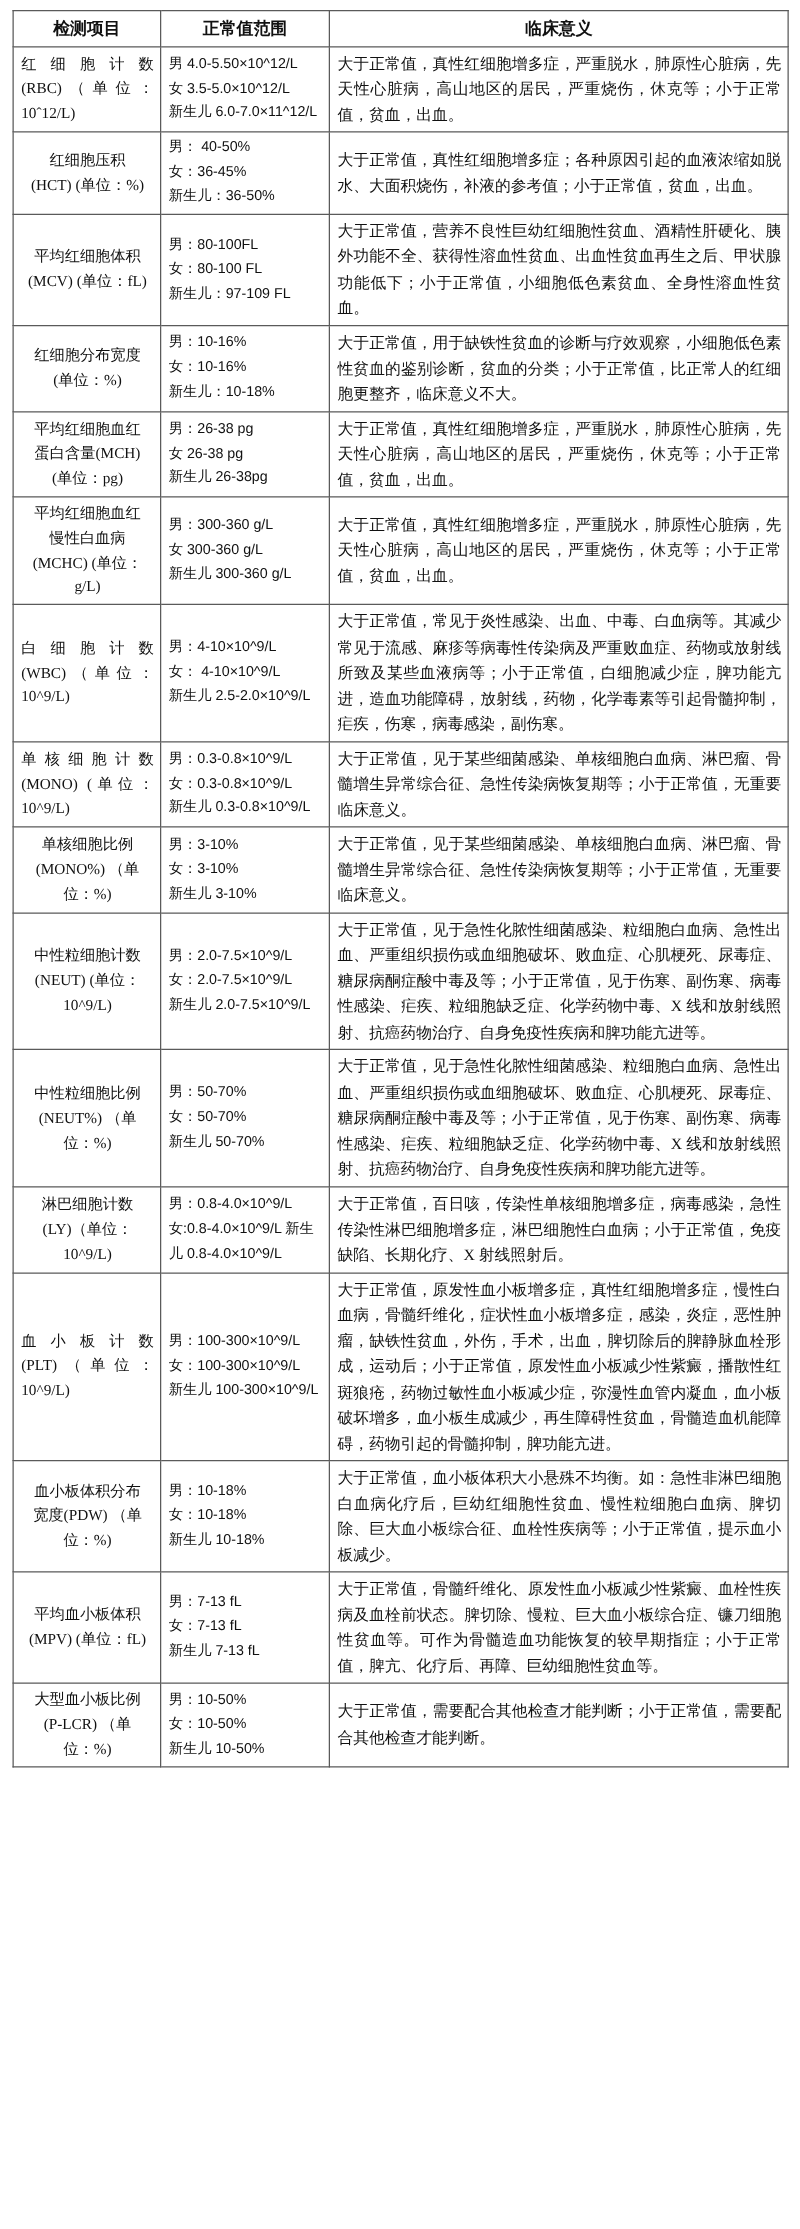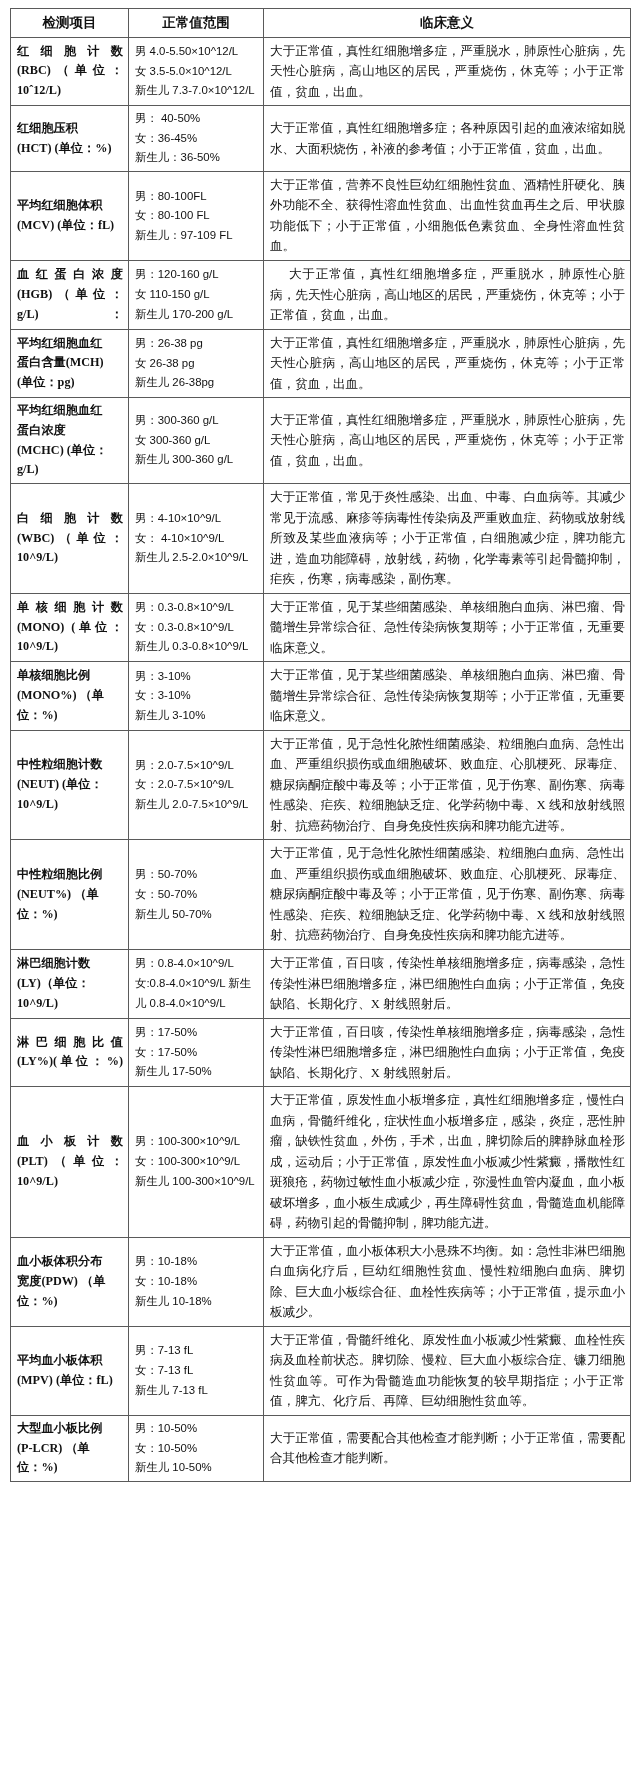--- a/index.html
+++ b/index.html
@@ -48,24 +48,24 @@
     font-family: "Liberation Serif", "DejaVu Serif", serif;
   }
 
   
   td.item {
     font-size: 12.2px;
     line-height: 1.62;
     text-align: left;
     word-break: break-all;
     font-family: "Liberation Serif", "DejaVu Serif", serif;
-    font-weight: bold;
   }
   td.item .nm {
     display: block;
+    text-align: center;
   }
   td.item.spread .nm {
     text-align: justify;
     text-align-last: justify;
   }
 
   
   td.range {
     font-size: 11.4px;
     line-height: 1.72;
@@ -114,21 +114,21 @@
     <tbody id="tbody">
         <tr>
           <td class="item spread">
             <span class="nm">红细胞计数</span>
             <span class="nm">(RBC)（单位：</span>
             <span class="nm">10ˆ12/L)</span>
           </td>
           <td class="range">
             <span class="ln">男 4.0-5.50×10^12/L</span>
             <span class="ln">女 3.5-5.0×10^12/L</span>
-            <span class="ln">新生儿 7.3-7.0×10^12/L</span>
+            <span class="ln">新生儿 6.0-7.0×11^12/L</span>
           </td>
           <td class="meaning">
             <p>大于正常值，真性红细胞增多症，严重脱水，肺原性心脏病，先天性心脏病，高山地区的居民，严重烧伤，休克等；小于正常值，贫血，出血。</p>
           </td>
         </tr>
         <tr>
           <td class="item">
             <span class="nm">红细胞压积</span>
             <span class="nm">(HCT) (单位：%)</span>
           </td>
@@ -149,53 +149,52 @@
           <td class="range">
             <span class="ln">男：80-100FL</span>
             <span class="ln">女：80-100 FL</span>
             <span class="ln">新生儿：97-109 FL</span>
           </td>
           <td class="meaning">
             <p>大于正常值，营养不良性巨幼红细胞性贫血、酒精性肝硬化、胰外功能不全、获得性溶血性贫血、出血性贫血再生之后、甲状腺功能低下；小于正常值，小细胞低色素贫血、全身性溶血性贫血。</p>
           </td>
         </tr>
         <tr>
-          <td class="item spread">
-            <span class="nm">血红蛋白浓度</span>
-            <span class="nm">(HGB)（单位：</span>
-            <span class="nm">g/L)：</span>
-          </td>
-          <td class="range">
-            <span class="ln">男：120-160 g/L</span>
-            <span class="ln">女 110-150 g/L</span>
-            <span class="ln">新生儿 170-200 g/L</span>
-          </td>
-          <td class="meaning indent">
-            <p>大于正常值，真性红细胞增多症，严重脱水，肺原性心脏病，先天性心脏病，高山地区的居民，严重烧伤，休克等；小于正常值，贫血，出血。</p>
+          <td class="item">
+            <span class="nm">红细胞分布宽度</span>
+            <span class="nm">(单位：%)</span>
+          </td>
+          <td class="range">
+            <span class="ln">男：10-16%</span>
+            <span class="ln">女：10-16%</span>
+            <span class="ln">新生儿：10-18%</span>
+          </td>
+          <td class="meaning">
+            <p>大于正常值，用于缺铁性贫血的诊断与疗效观察，小细胞低色素性贫血的鉴别诊断，贫血的分类；小于正常值，比正常人的红细胞更整齐，临床意义不大。</p>
           </td>
         </tr>
         <tr>
           <td class="item">
             <span class="nm">平均红细胞血红</span>
             <span class="nm">蛋白含量(MCH)</span>
             <span class="nm">(单位：pg)</span>
           </td>
           <td class="range">
             <span class="ln">男：26-38 pg</span>
             <span class="ln">女 26-38 pg</span>
             <span class="ln">新生儿 26-38pg</span>
           </td>
           <td class="meaning">
             <p>大于正常值，真性红细胞增多症，严重脱水，肺原性心脏病，先天性心脏病，高山地区的居民，严重烧伤，休克等；小于正常值，贫血，出血。</p>
           </td>
         </tr>
         <tr>
           <td class="item">
             <span class="nm">平均红细胞血红</span>
-            <span class="nm">蛋白浓度</span>
+            <span class="nm">慢性白血病</span>
             <span class="nm">(MCHC) (单位：</span>
             <span class="nm">g/L)</span>
           </td>
           <td class="range">
             <span class="ln">男：300-360 g/L</span>
             <span class="ln">女 300-360 g/L</span>
             <span class="ln">新生儿 300-360 g/L</span>
           </td>
           <td class="meaning">
             <p>大于正常值，真性红细胞增多症，严重脱水，肺原性心脏病，先天性心脏病，高山地区的居民，严重烧伤，休克等；小于正常值，贫血，出血。</p>
@@ -285,34 +284,20 @@
           <td class="range">
             <span class="ln">男：0.8-4.0×10^9/L</span>
             <span class="ln wrap">女:0.8-4.0×10^9/L 新生儿 0.8-4.0×10^9/L</span>
           </td>
           <td class="meaning">
             <p>大于正常值，百日咳，传染性单核细胞增多症，病毒感染，急性传染性淋巴细胞增多症，淋巴细胞性白血病；小于正常值，免疫缺陷、长期化疗、X 射线照射后。</p>
           </td>
         </tr>
         <tr>
           <td class="item spread">
-            <span class="nm">淋巴细胞比值</span>
-            <span class="nm">(LY%)(单位：%)</span>
-          </td>
-          <td class="range">
-            <span class="ln">男：17-50%</span>
-            <span class="ln">女：17-50%</span>
-            <span class="ln">新生儿 17-50%</span>
-          </td>
-          <td class="meaning">
-            <p>大于正常值，百日咳，传染性单核细胞增多症，病毒感染，急性传染性淋巴细胞增多症，淋巴细胞性白血病；小于正常值，免疫缺陷、长期化疗、X 射线照射后。</p>
-          </td>
-        </tr>
-        <tr>
-          <td class="item spread">
             <span class="nm">血小板计数</span>
             <span class="nm">(PLT)（单位：</span>
             <span class="nm">10^9/L)</span>
           </td>
           <td class="range">
             <span class="ln">男：100-300×10^9/L</span>
             <span class="ln">女：100-300×10^9/L</span>
             <span class="ln">新生儿 100-300×10^9/L</span>
           </td>
           <td class="meaning">

